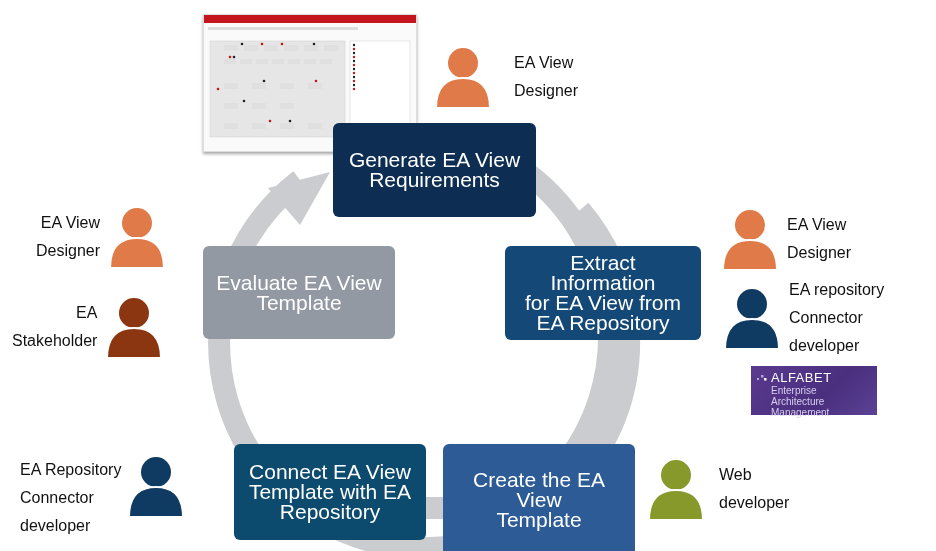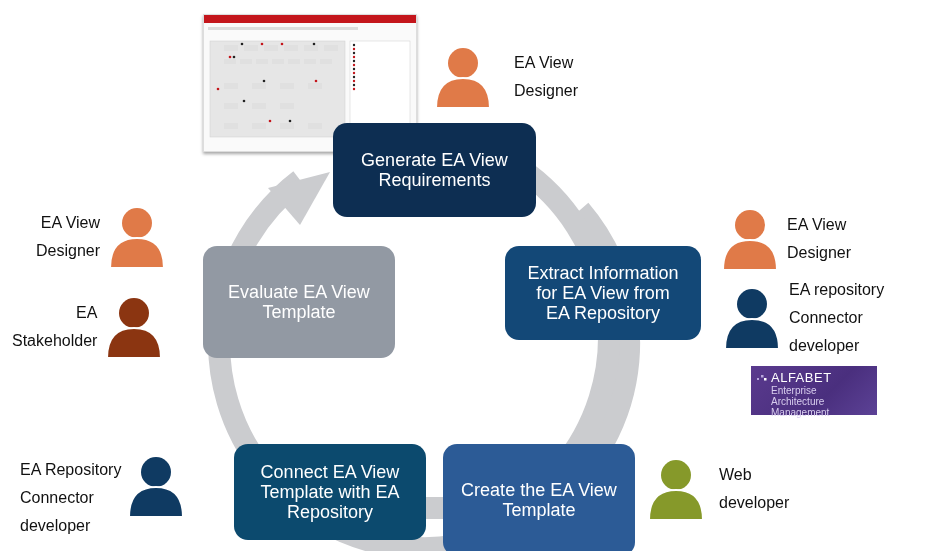--- a/index.html
+++ b/index.html
@@ -1,18 +1,18 @@
 <!DOCTYPE html>
 <html><head>
 <meta charset="utf-8">
 <style>
   html,body{margin:0;padding:0;background:#ffffff;}
   body{width:936px;height:551px;position:relative;overflow:hidden;font-family:"Liberation Sans",sans-serif;}
   #ring{position:absolute;left:0;top:0;width:936px;height:551px;}
-  .step{position:absolute;border-radius:14px;color:#ffffff;display:flex;align-items:center;justify-content:center;text-align:center;font-size:18px;line-height:20px;box-sizing:border-box;padding:8px 10px;white-space:pre-line;}
+  .step{position:absolute;border-radius:6px;color:#ffffff;display:flex;align-items:center;justify-content:center;text-align:center;font-size:21px;line-height:20px;box-sizing:border-box;padding:8px 10px;white-space:pre-line;}
   .role{position:absolute;display:flex;align-items:center;}
   .role-label{font-size:16px;line-height:28px;color:#111;white-space:pre-line;}
   .role-label.right{text-align:right;}
   .person{width:58px;height:62px;display:block;}
   .thumb{position:absolute;left:203px;top:14px;width:212px;height:136px;background:#fafafa;box-shadow:0 2px 3px rgba(0,0,0,0.35);border:1px solid #ddd;}
   .thumb-bar{height:8px;background:#c4161c;}
   .alfabet{position:absolute;left:751px;top:366px;width:126px;height:49px;background:linear-gradient(135deg,#5a3a8e 0%,#4a2f7e 60%,#5c4296 100%);color:#fff;box-sizing:border-box;padding:5px 6px;}
   .alfabet .brand{font-size:13px;font-weight:normal;letter-spacing:0.5px;line-height:14px;padding-left:14px;position:relative;}
   .alfabet .brand .dots{position:absolute;left:0;top:4px;width:10px;height:6px;}
   .alfabet .tag{font-size:10px;line-height:11px;color:#d8cdee;padding-left:14px;white-space:pre-line;}
@@ -97,21 +97,21 @@
 <div class="step" style="left:333px;top:123px;width:203px;height:94px;background:#0d2e52;">Generate EA View
 Requirements</div>
 <div class="step" style="left:505px;top:246px;width:196px;height:94px;background:#134877;">Extract Information
 for EA View from
 EA Repository</div>
 <div class="step" style="left:443px;top:444px;width:192px;height:112px;background:#2c5b96;">Create the EA View
 Template</div>
 <div class="step" style="left:234px;top:444px;width:192px;height:96px;background:#0c4a6e;">Connect EA View
 Template with EA
 Repository</div>
-<div class="step" style="left:203px;top:246px;width:192px;height:112px;background:#9299a3;">Evaluate EA View
+<div class="step" style="left:203px;top:246px;width:192px;height:93px;background:#9299a3;">Evaluate EA View
 Template</div>
 
 <div class="role" style="left:434px;top:46px;">
   <svg class="person" viewBox="0 0 58 62">
       <circle cx="29" cy="17" r="15" fill="#e07a48"></circle>
       <path d="M2 62 Q2 32 29 32 Q56 32 56 62 Z" fill="#e07a48" stroke="#fff" stroke-width="2"></path>
     </svg>
   <div class="role-label" style="margin-left:22px;">EA View
 Designer</div>
 </div>

